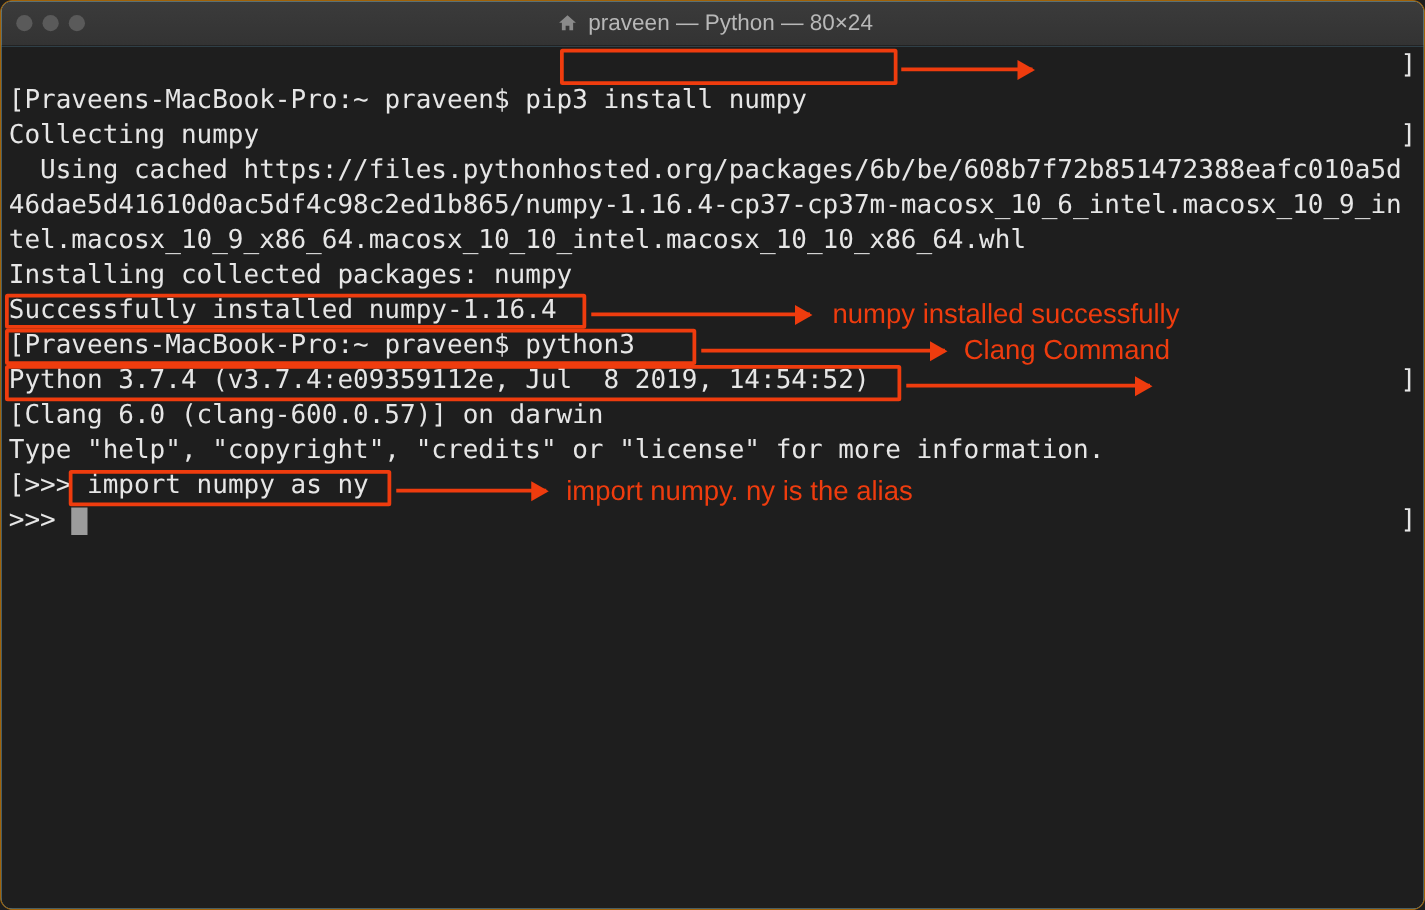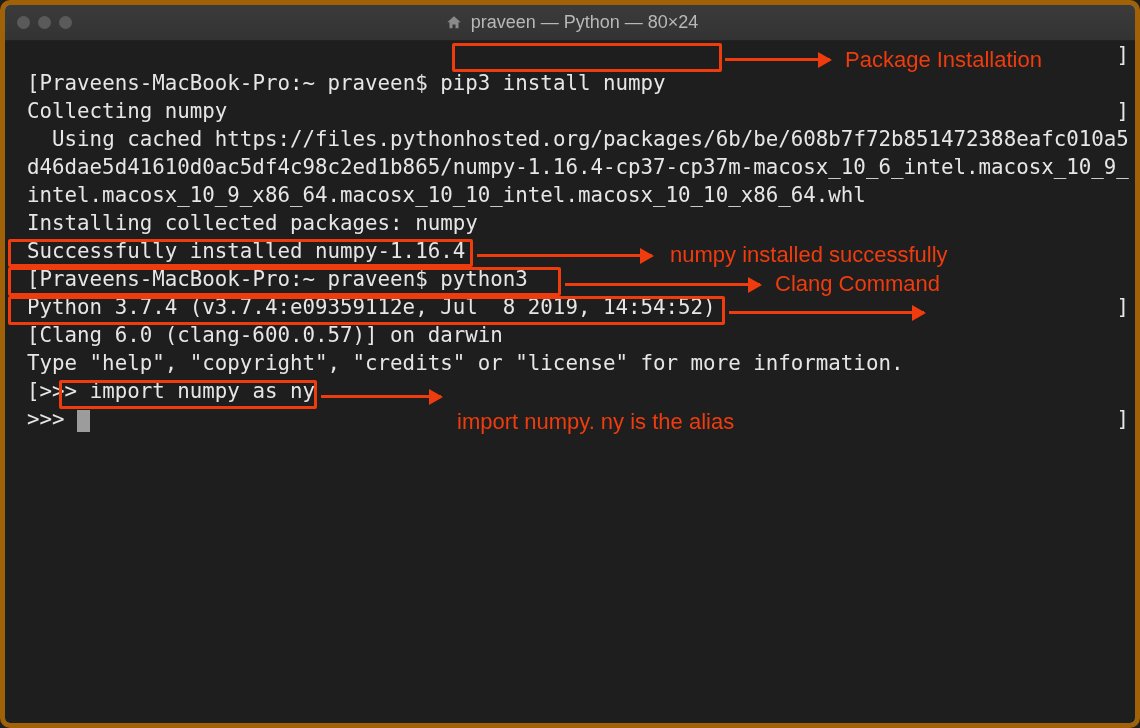--- a/index.html
+++ b/index.html
@@ -11,21 +11,21 @@
       overflow: hidden;
     }
     .window {
       width: 1140px;
       height: 728px;
       background: #7dd3fc;
       border-radius: 10px;
       overflow: hidden;
       display: flex;
       flex-direction: column;
-      border: 5px solid #a16207;
+      border: 1px solid #a16207;
     }
     .titlebar {
       height: 36px;
       background: linear-gradient(#3b3b3b,#333333);
       display: flex;
       align-items: center;
       padding: 0 12px;
       gap: 8px;
       border-bottom: 1px solid #222;
     }
@@ -55,21 +55,20 @@
       position: absolute;
       left: 0; top: 0; right: 0; bottom: 0;
       padding: 0 6px 6px 6px;
       color: #e6e6e6;
       font-size: 20.8px;
       line-height: 28px;
       white-space: pre-wrap;
       word-break: break-all;
       letter-spacing: 0;
       font-variant-ligatures: none;
-      margin-left: 16px;
     }
     .line { white-space: pre; }
     .wrap { white-space: pre-wrap; }
     .cursor-block {
       display: inline-block;
       width: 0.62em;
       height: 1.05em;
       background: #9c9c9c;
       vertical-align: text-bottom;
       margin-bottom: -1px;
@@ -140,31 +139,30 @@
 
     <span class="rbracket" style="right:6px; top:0px;">]</span>
     <span class="rbracket" style="right:6px; top:56px;">]</span>
     <span class="rbracket" style="right:6px; top:252px;">]</span>
     <span class="rbracket" style="right:6px; top:364px;">]</span>
 
     <div class="overlay">
 
       <div class="redbox" style="left:447px; top:2px; width:270px; height:29px;"></div>
       <div class="arrow" style="left:720px; top:17px; width:105px;"></div>
-      <div class="redtext" style="left:840px; top:6px;">Package Installation</div>
 
       <div class="redbox" style="left:3px; top:198px; width:465px; height:28px;"></div>
       <div class="arrow" style="left:472px; top:213px; width:175px;"></div>
       <div class="redtext" style="left:665px; top:201px;">numpy installed successfully</div>
 
       <div class="redbox" style="left:3px; top:226px; width:553px; height:29px;"></div>
       <div class="arrow" style="left:560px; top:242px; width:195px;"></div>
       <div class="redtext" style="left:770px; top:230px;">Clang Command</div>
 
       <div class="redbox" style="left:3px; top:255px; width:717px; height:29px;"></div>
       <div class="arrow" style="left:724px; top:270px; width:195px;"></div>
 
       <div class="redbox" style="left:54px; top:339px; width:258px; height:29px;"></div>
       <div class="arrow" style="left:316px; top:354px; width:120px;"></div>
-      <div class="redtext" style="left:452px; top:343px;margin-top:25px;">import numpy. ny is the alias</div>
+      <div class="redtext" style="left:452px; top:343px;">import numpy. ny is the alias</div>
     </div>
   </div>
 </div>
 
 </body></html>

